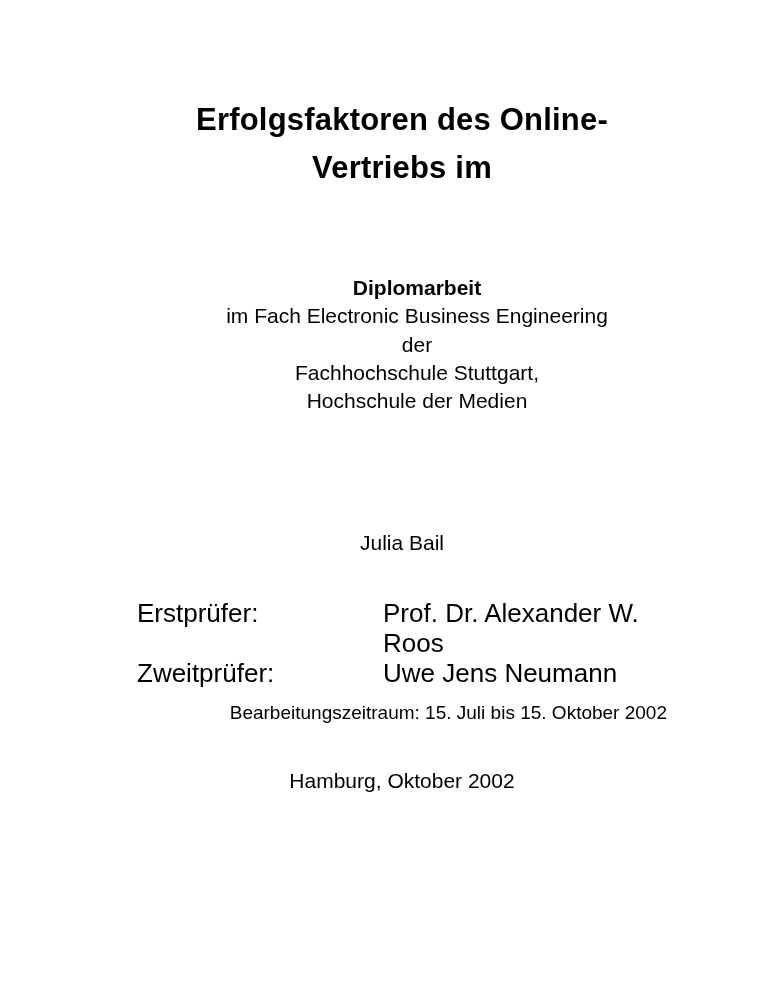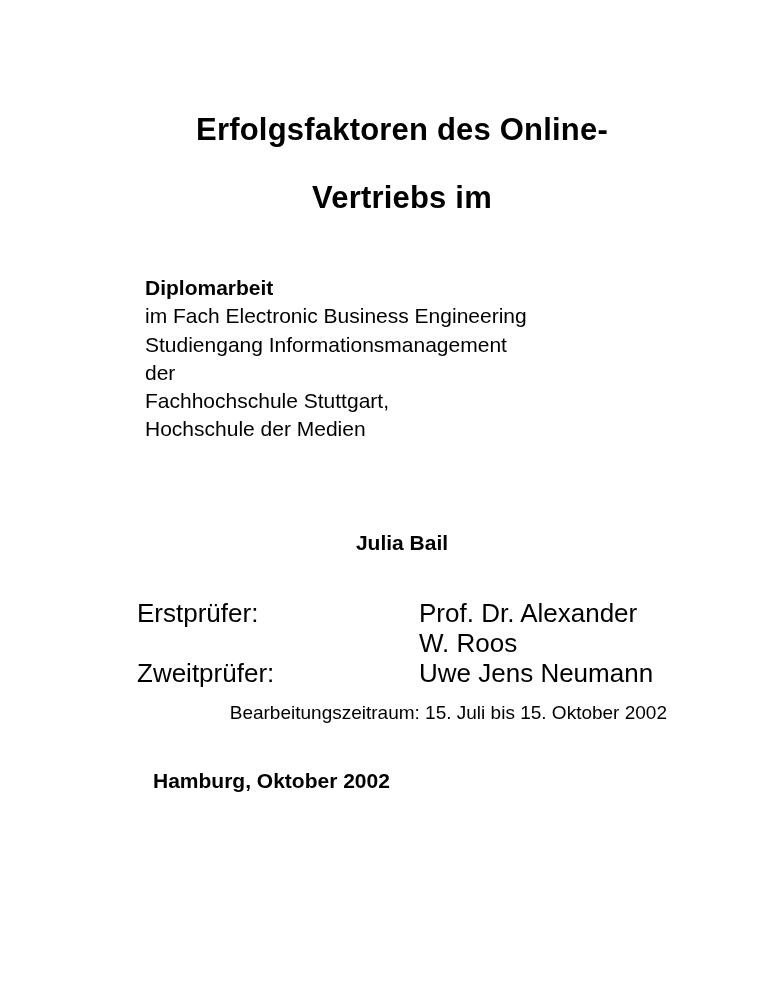--- a/index.html
+++ b/index.html
@@ -23,98 +23,95 @@
     top: 0;
     height: 994px;
   }
   .doc-title {
     position: absolute;
     top: 96px;
     left: 0;
     width: 530px;
     font-size: 31px;
     font-weight: bold;
-    line-height: 68px;
+    line-height: 48px;
     text-align: center;
     letter-spacing: 0.2px;
   }
   .subtitle-block {
     position: absolute;
     top: 274px;
-    left: 8px;
+    left: 15px;
     width: 530px;
     font-size: 21px;
     line-height: 28.3px;
-    text-align: left;
+    text-align: center;
   }
   .subtitle-block .bold-line {
     font-weight: bold;
   }
   .author-line {
     position: absolute;
     top: 529px;
     left: 0;
     width: 530px;
     font-size: 21px;
     line-height: 28px;
-    font-weight: bold;
+    font-weight: normal;
     text-align: center;
   }
   .examiners {
     position: absolute;
     top: 598px;
     left: 0;
     width: 530px;
     font-size: 26px;
     line-height: 30px;
   }
   .examiner-row {
     display: flex;
   }
   .examiner-label {
     flex: 0 0 246px;
   }
   .examiner-name {
     flex: 1;
-    margin-left: 36px;
   }
   .period-line {
     position: absolute;
     top: 699px;
     left: 0;
     width: 530px;
     font-size: 19px;
     line-height: 28px;
     text-align: right;
   }
   .place-date-line {
     position: absolute;
     top: 767px;
-    left: 16px;
+    left: 0;
     width: 530px;
     font-size: 21px;
     line-height: 28px;
-    text-align: left;
-    font-weight: bold;
+    text-align: center;
   }
 </style>
 </head>
 <body>
 
 <div class="page">
   <div class="content">
 
     <div class="doc-title">
       <div>Erfolgsfaktoren des Online-Vertriebs im</div>
     </div>
 
     <div class="subtitle-block">
       <div class="bold-line">Diplomarbeit</div>
       <div>im Fach Electronic Business Engineering</div>
-      <div>Studiengang Informationsmanagement</div>
       <div>der</div>
       <div>Fachhochschule Stuttgart,</div>
       <div>Hochschule der Medien</div>
     </div>
 
     <div class="author-line">Julia Bail</div>
 
     <div class="examiners">
       <div class="examiner-row">
         <span class="examiner-label">Erstprüfer:</span>

